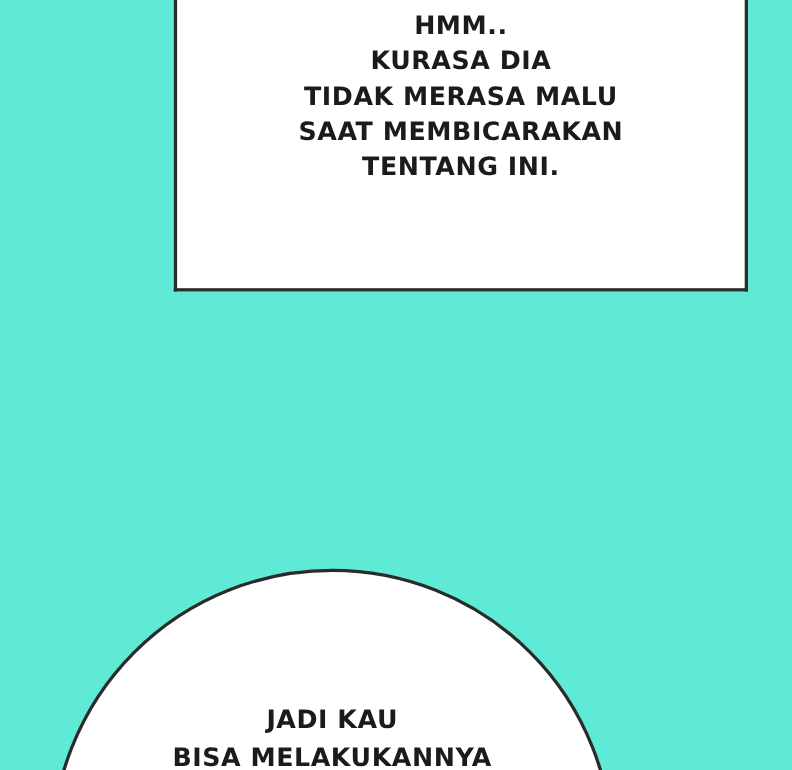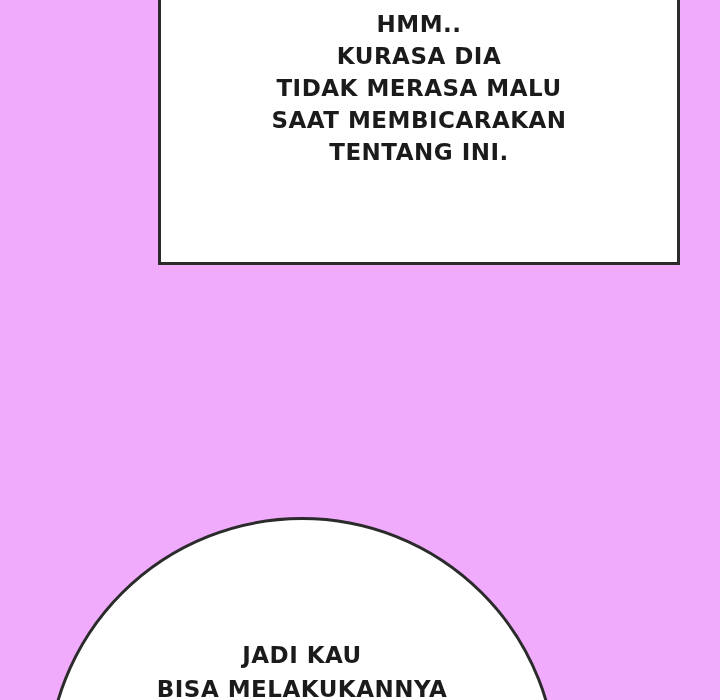--- a/index.html
+++ b/index.html
@@ -11,21 +11,21 @@
     width: 720px;
     height: 700px;
     position: relative;
     overflow: hidden;
     font-family: "DejaVu Sans", sans-serif;
   }
 
   .page {
     position: absolute;
     inset: 0;
-    background: #f0abfc;
+    background: #5eead4;
   }
 
   
   .panel-rect {
     position: absolute;
     left: 158px;
     top: -40px;
     width: 522px;
     height: 305px;
     border: 3px solid #2b2b2b;

